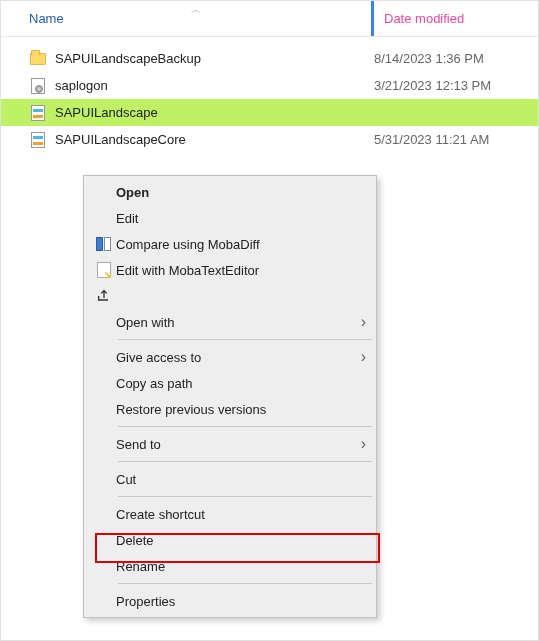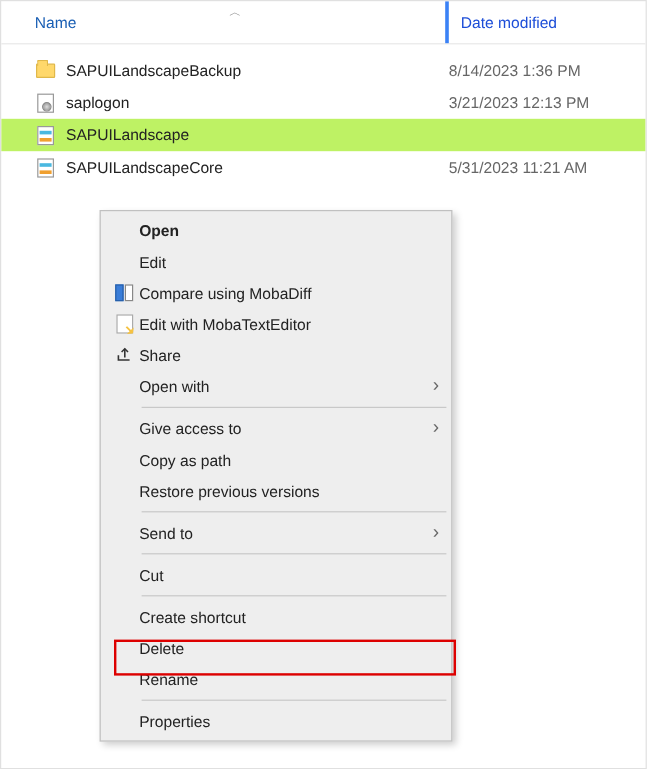--- a/index.html
+++ b/index.html
@@ -28,21 +28,21 @@
     }
     .col-name {
       width: 373px;
       padding: 10px 0 0 28px;
       color: #1a5fb4;
       border-right: 3px solid #3b82f6;
     }
     .col-date {
       flex: 1;
       padding: 10px 0 0 10px;
-      color: #1d4ed8;
+      color: #ec4899;
     }
     .file-row {
       display: flex;
       align-items: center;
       height: 27px;
       padding-left: 28px;
     }
     .file-row.selected {
       background: #bef264;
     }
@@ -252,21 +252,20 @@
     <span class="ctx-label">Edit with MobaTextEditor</span>
   </div>
   <div class="ctx-item">
     <span class="ctx-icon">
       <svg class="share-icon-svg" viewBox="0 0 24 24" fill="none" stroke="#333" stroke-width="2">
         <path d="M4 12v6h14"></path>
           <path d="M8 8l4-4 4 4"></path>
           <path d="M12 4v11"></path>
       </svg>
     </span>
-    <span class="ctx-label">Share</span>
   </div>
   <div class="ctx-item">
     <span class="ctx-icon"></span>
     <span class="ctx-label">Open with</span>
     <span class="ctx-arrow">›</span>
   </div>
   <div class="ctx-sep"></div>
   <div class="ctx-item">
     <span class="ctx-icon"></span>
     <span class="ctx-label">Give access to</span>

